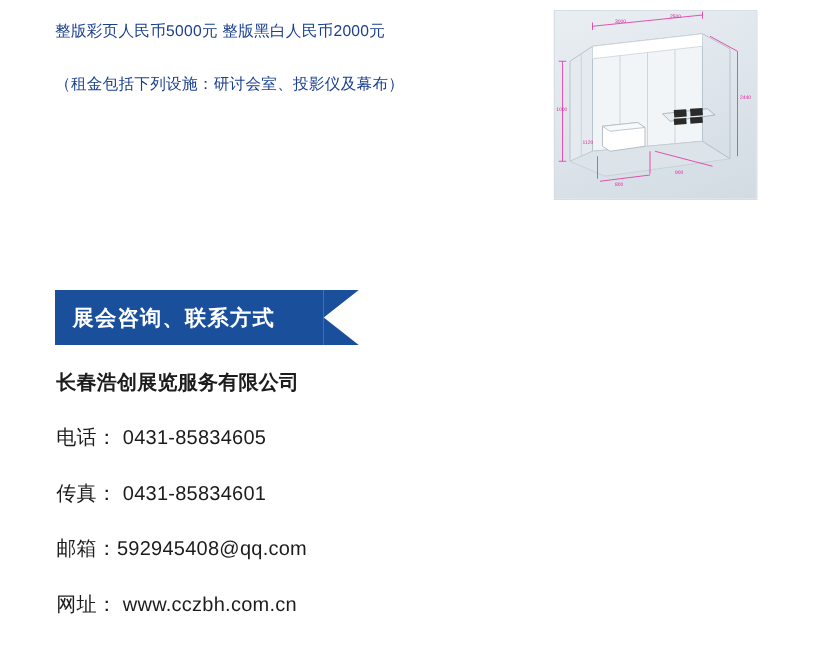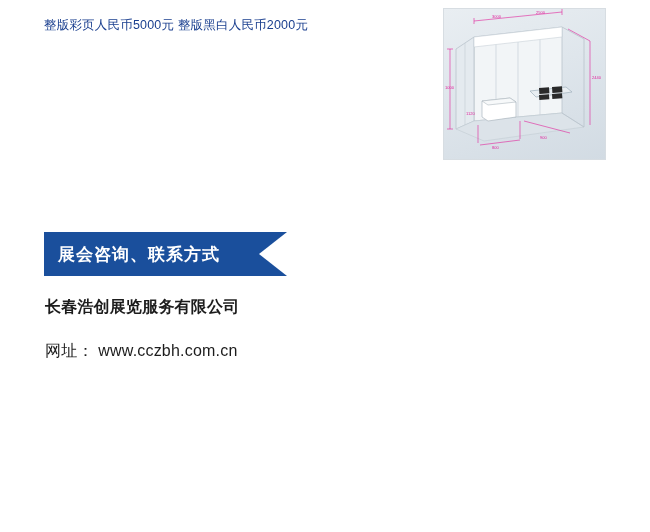--- a/index.html
+++ b/index.html
@@ -115,20 +115,21 @@
     margin-bottom: 0;
   }
 </style>
 </head>
 <body>
 
 <div class="page">
 
   <div class="price-block">
     <div class="price-line first">整版彩页人民币5000元  整版黑白人民币2000元</div>
+    <div class="price-line">（租金包括下列设施：研讨会室、投影仪及幕布）</div>
   </div>
 
   <div class="booth-img">
     <svg width="161" height="150" viewBox="0 0 161 150" xmlns="http://www.w3.org/2000/svg">
 
       <polygon points="30,28 118,18 118,104 30,112" fill="#f2f5f7" stroke="#b9c3cb" stroke-width="0.8"></polygon>
 
       <polygon points="30,28 12,40 12,120 30,112" fill="#e4eaef" stroke="#b9c3cb" stroke-width="0.8"></polygon>
 
       <polygon points="12,120 30,112 118,104 140,118 40,132" fill="#dce3e9" stroke="#c3ccd4" stroke-width="0.6"></polygon>
@@ -181,16 +182,19 @@
   </div>
 
   <div class="banner">
     <div class="banner-body"></div>
     <div class="banner-arrow"></div>
     <div class="banner-text">展会咨询、联系方式</div>
   </div>
 
   <div class="contact">
     <div class="contact-row bold">长春浩创展览服务有限公司</div>
+    <div class="contact-row">电话： 0431-85834605</div>
+    <div class="contact-row">传真： 0431-85834601</div>
+    <div class="contact-row">邮箱：592945408@qq.com</div>
     <div class="contact-row last">网址： www.cczbh.com.cn</div>
   </div>
 
 </div>
 
 </body></html>

